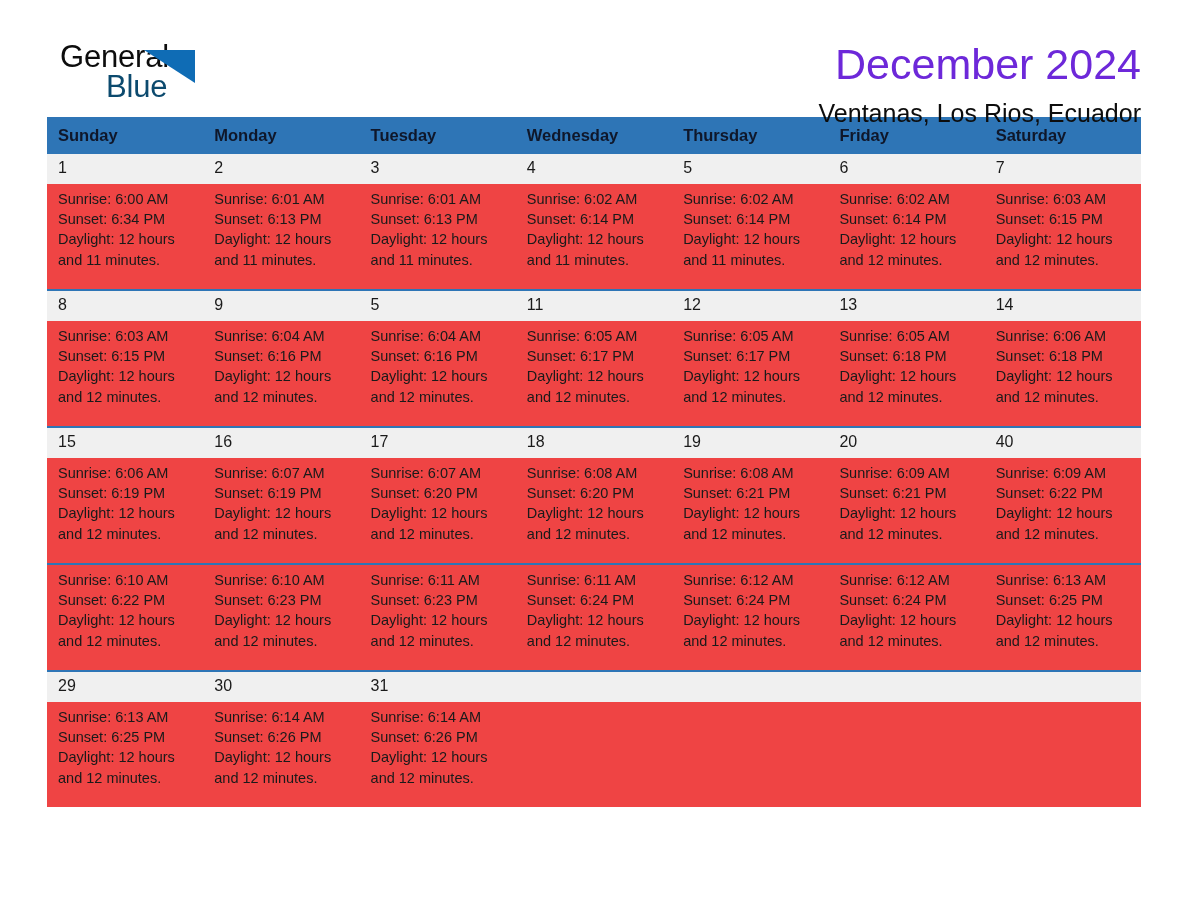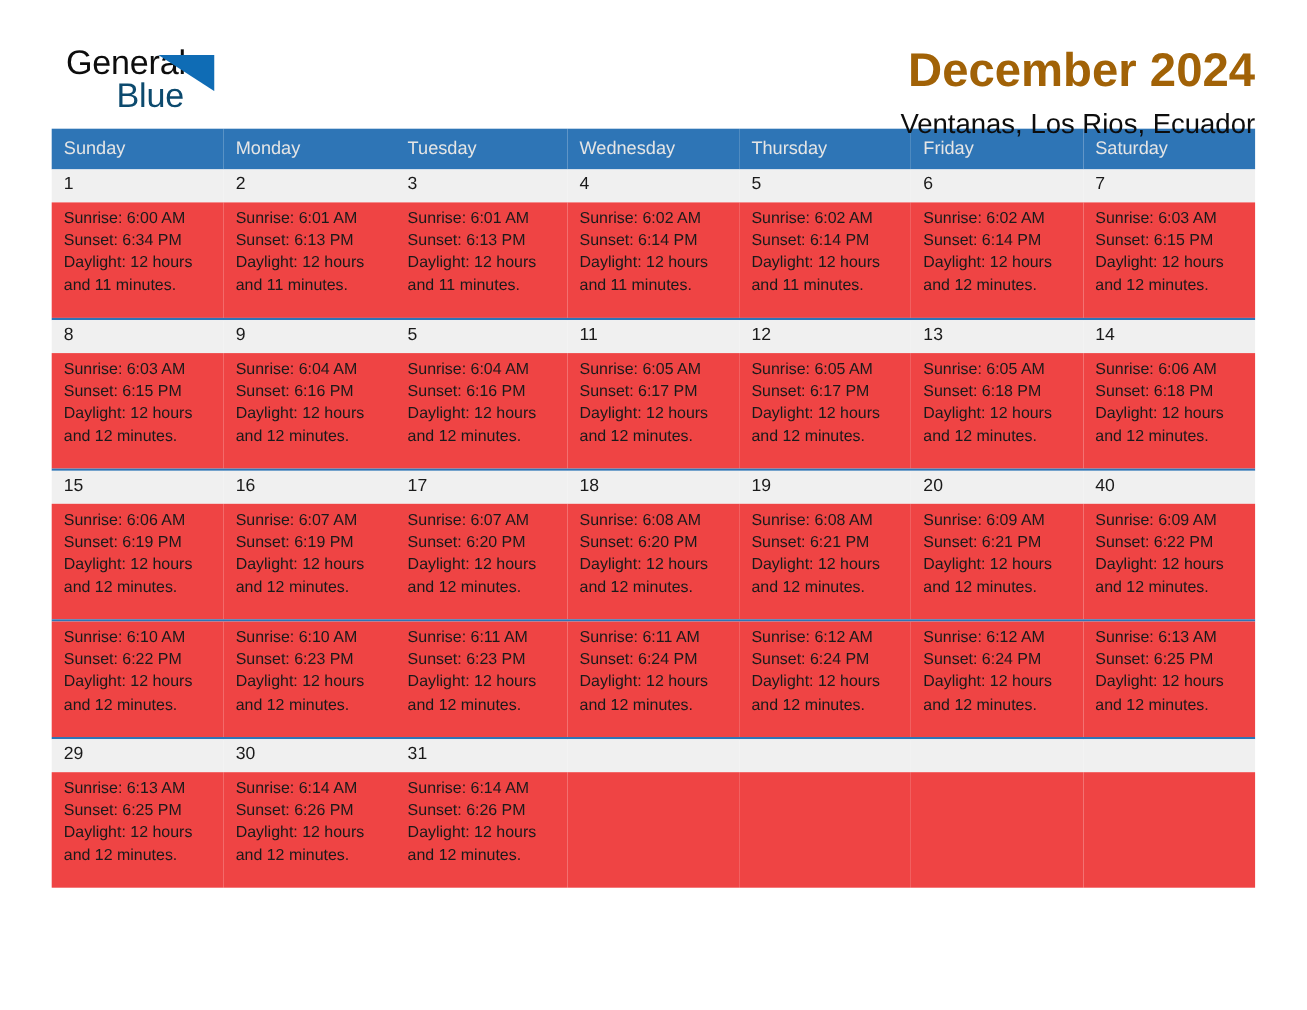--- a/index.html
+++ b/index.html
@@ -65,22 +65,22 @@
     height: 33px;
   }
   .title-block {
     text-align: right;
     flex: 1 1 auto;
     padding-right: 0px;
   }
   .cal-title {
     font-size: 43px;
     line-height: 48px;
-    font-weight: 700;
-    color: #a16207;
+    font-weight: 400;
+    color: #6d28d9;
     letter-spacing: 0px;
   }
   .cal-subtitle {
     font-size: 25px;
     line-height: 30px;
     font-weight: 400;
     color: #0d0d0d;
     margin-top: 10px;
   }
 
@@ -88,23 +88,23 @@
   .calendar {
     width: 1094px;
     border-collapse: collapse;
     table-layout: fixed;
     margin-top: 5px;
   }
   .calendar col { width: 156.28px; }
 
   thead th {
     background: #2e75b6;
-    color: #e5e5e5;
+    color: #0f172a;
     font-size: 16.5px;
-    font-weight: 400;
+    font-weight: 700;
     text-align: left;
     padding: 8px 0 9px 11px;
     height: 20px;
     box-sizing: content-box;
     border: none;
   }
 
   tbody tr.week-sep td {
     padding: 0;
     height: 2px;

